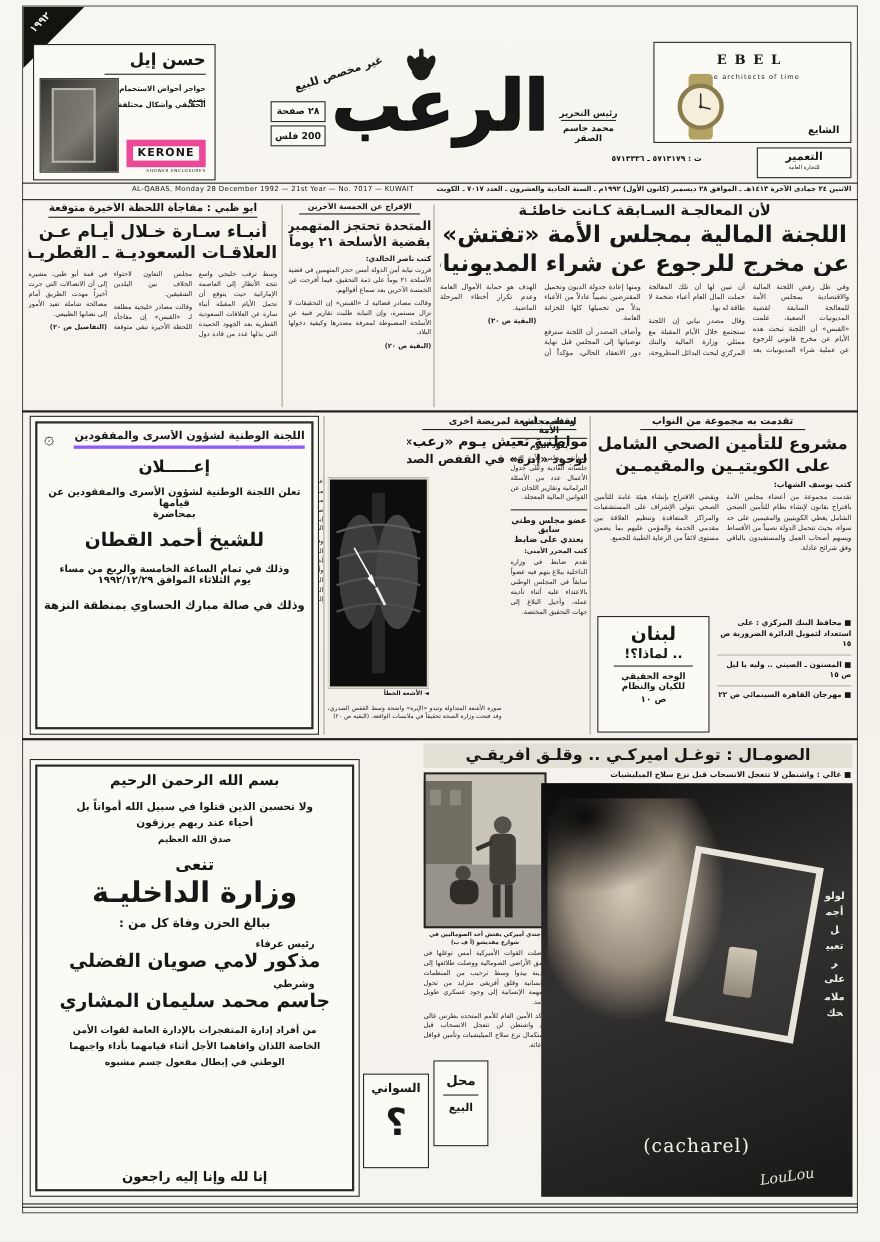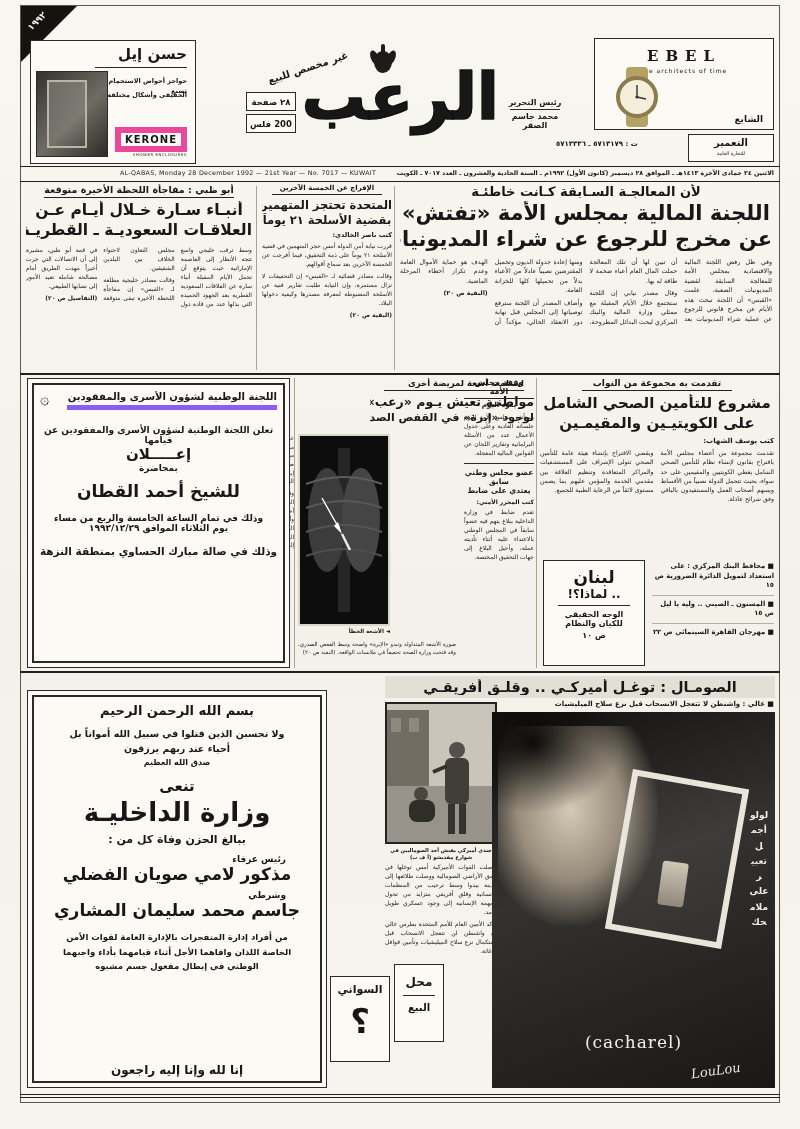--- a/index.html
+++ b/index.html
@@ -63,21 +63,21 @@
   <div class="abs boxed c b" style="left:246px;top:92px;width:50px;height:19px;font-size:8.5px;line-height:18px;">٢٨ صفحة</div>
   <div class="abs boxed c b" style="left:246px;top:114px;width:50px;height:19px;font-size:8.5px;line-height:18px;">200 فلس</div>
   <div class="abs c" style="left:504px;top:98px;width:62px;">
     <div class="b" style="font-size:8px;">رئيس التحرير</div>
     <div style="height:1px;background:#2a2a28;margin:2px 6px;"></div>
     <div class="b" style="font-size:8px;">محمد جاسم الصقر</div>
   </div>
   <div class="abs b" style="left:556px;top:140px;width:128px;font-size:7px;text-align:left;">ت : ٥٧١٣١٧٩ ـ ٥٧١٣٣٣٦</div>
 
   <div class="abs boxed" style="left:594px;top:38px;width:180px;height:92px;">
-    <div class="abs ltr c" style="left:0;right:0;top:8px;font-family:'DejaVu Serif',serif;font-size:15px;letter-spacing:7px;font-weight:bold;">EBEL</div>
+    <div class="abs ltr c" style="left:0;right:0;top:8px;font-family:'DejaVu Serif',serif;font-size:12px;letter-spacing:7px;font-weight:bold;">EBEL</div>
     <div class="abs ltr c" style="left:0;right:0;top:28px;font-size:6px;letter-spacing:1px;">the architects of time</div>
     <div class="abs" style="left:12px;top:28px;">
       <svg width="60" height="60" viewBox="0 0 60 60">
         <rect x="19" y="0" width="22" height="60" rx="4" fill="#b3a264"></rect>
         <circle cx="30" cy="30" r="19" fill="#f4eedb" stroke="#8a7c4c" stroke-width="4"></circle>
         <circle cx="30" cy="30" r="1.6" fill="#333"></circle>
         <line x1="30" y1="30" x2="30" y2="18" stroke="#333" stroke-width="1.4"></line>
         <line x1="30" y1="30" x2="39" y2="32" stroke="#333" stroke-width="1.4"></line>
       </svg>
     </div>
@@ -208,24 +208,24 @@
     <div class="bodytx" style="font-size:6px;margin-top:3px;">يستأنف مجلس الأمة اليوم جلساته العادية وعلى جدول الأعمال عدد من الأسئلة البرلمانية وتقارير اللجان عن القوانين المالية المعجلة.</div>
     <div class="b c" style="font-size:7.5px;margin-top:6px;border-top:1px solid #2a2a28;padding-top:4px;">عضو مجلس وطني سابق</div>
     <div class="b c" style="font-size:7.5px;">يعتدي على ضابط</div>
     <div class="b" style="font-size:6px;margin-top:3px;">كتب المحرر الأمني:</div>
     <div class="bodytx" style="font-size:6px;margin-top:2px;">تقدم ضابط في وزارة الداخلية ببلاغ يتهم فيه عضواً سابقاً في المجلس الوطني بالاعتداء عليه أثناء تأديته عمله، وأحيل البلاغ إلى جهات التحقيق المختصة.</div>
   </div>
 
   <div class="abs" style="left:27px;top:378px;width:263px;height:290px;border:1px solid #2a2a28;background:#fbfaf4;">
     <div class="obit-inner"></div>
     <div class="abs" style="left:12px;top:10px;font-size:16px;">۞</div>
-    <div class="abs b nw" style="right:12px;top:12px;width:210px;font-size:10px;border-bottom:5px solid #8b5cf6;padding-bottom:3px;">اللجنة الوطنية لشؤون الأسرى والمفقودين</div>
+    <div class="abs b nw" style="right:12px;top:12px;width:210px;font-size:10px;border-bottom:3px solid #8b5cf6;padding-bottom:3px;">اللجنة الوطنية لشؤون الأسرى والمفقودين</div>
     <div class="abs" style="left:10px;right:10px;top:36px;bottom:8px;text-align:center;">
+      <div class="b" style="font-size:15px;letter-spacing:2px;">إعـــــلان</div>
       <div class="b" style="font-size:9px;margin-top:10px;">تعلن اللجنة الوطنية لشؤون الأسرى والمفقودين عن قيامها</div>
-      <div class="b" style="font-size:15px;letter-spacing:2px;">إعـــــلان</div>
       <div class="b" style="font-size:9px;">بمحاضرة</div>
       <div class="b" style="font-size:17px;margin-top:8px;">للشيخ أحمد القطان</div>
       <div class="b" style="font-size:9px;margin-top:12px;">وذلك في تمام الساعة الخامسة والربع من مساء</div>
       <div class="b" style="font-size:9px;">يوم الثلاثاء الموافق ١٩٩٢/١٢/٢٩</div>
       <div class="b" style="font-size:10.5px;margin-top:12px;">وذلك في صالة مبارك الحساوي بمنطقة النزهة</div>
     </div>
   </div>
 
   <div class="abs hr" style="left:20px;top:671px;width:760px;height:2px;"></div>
 

